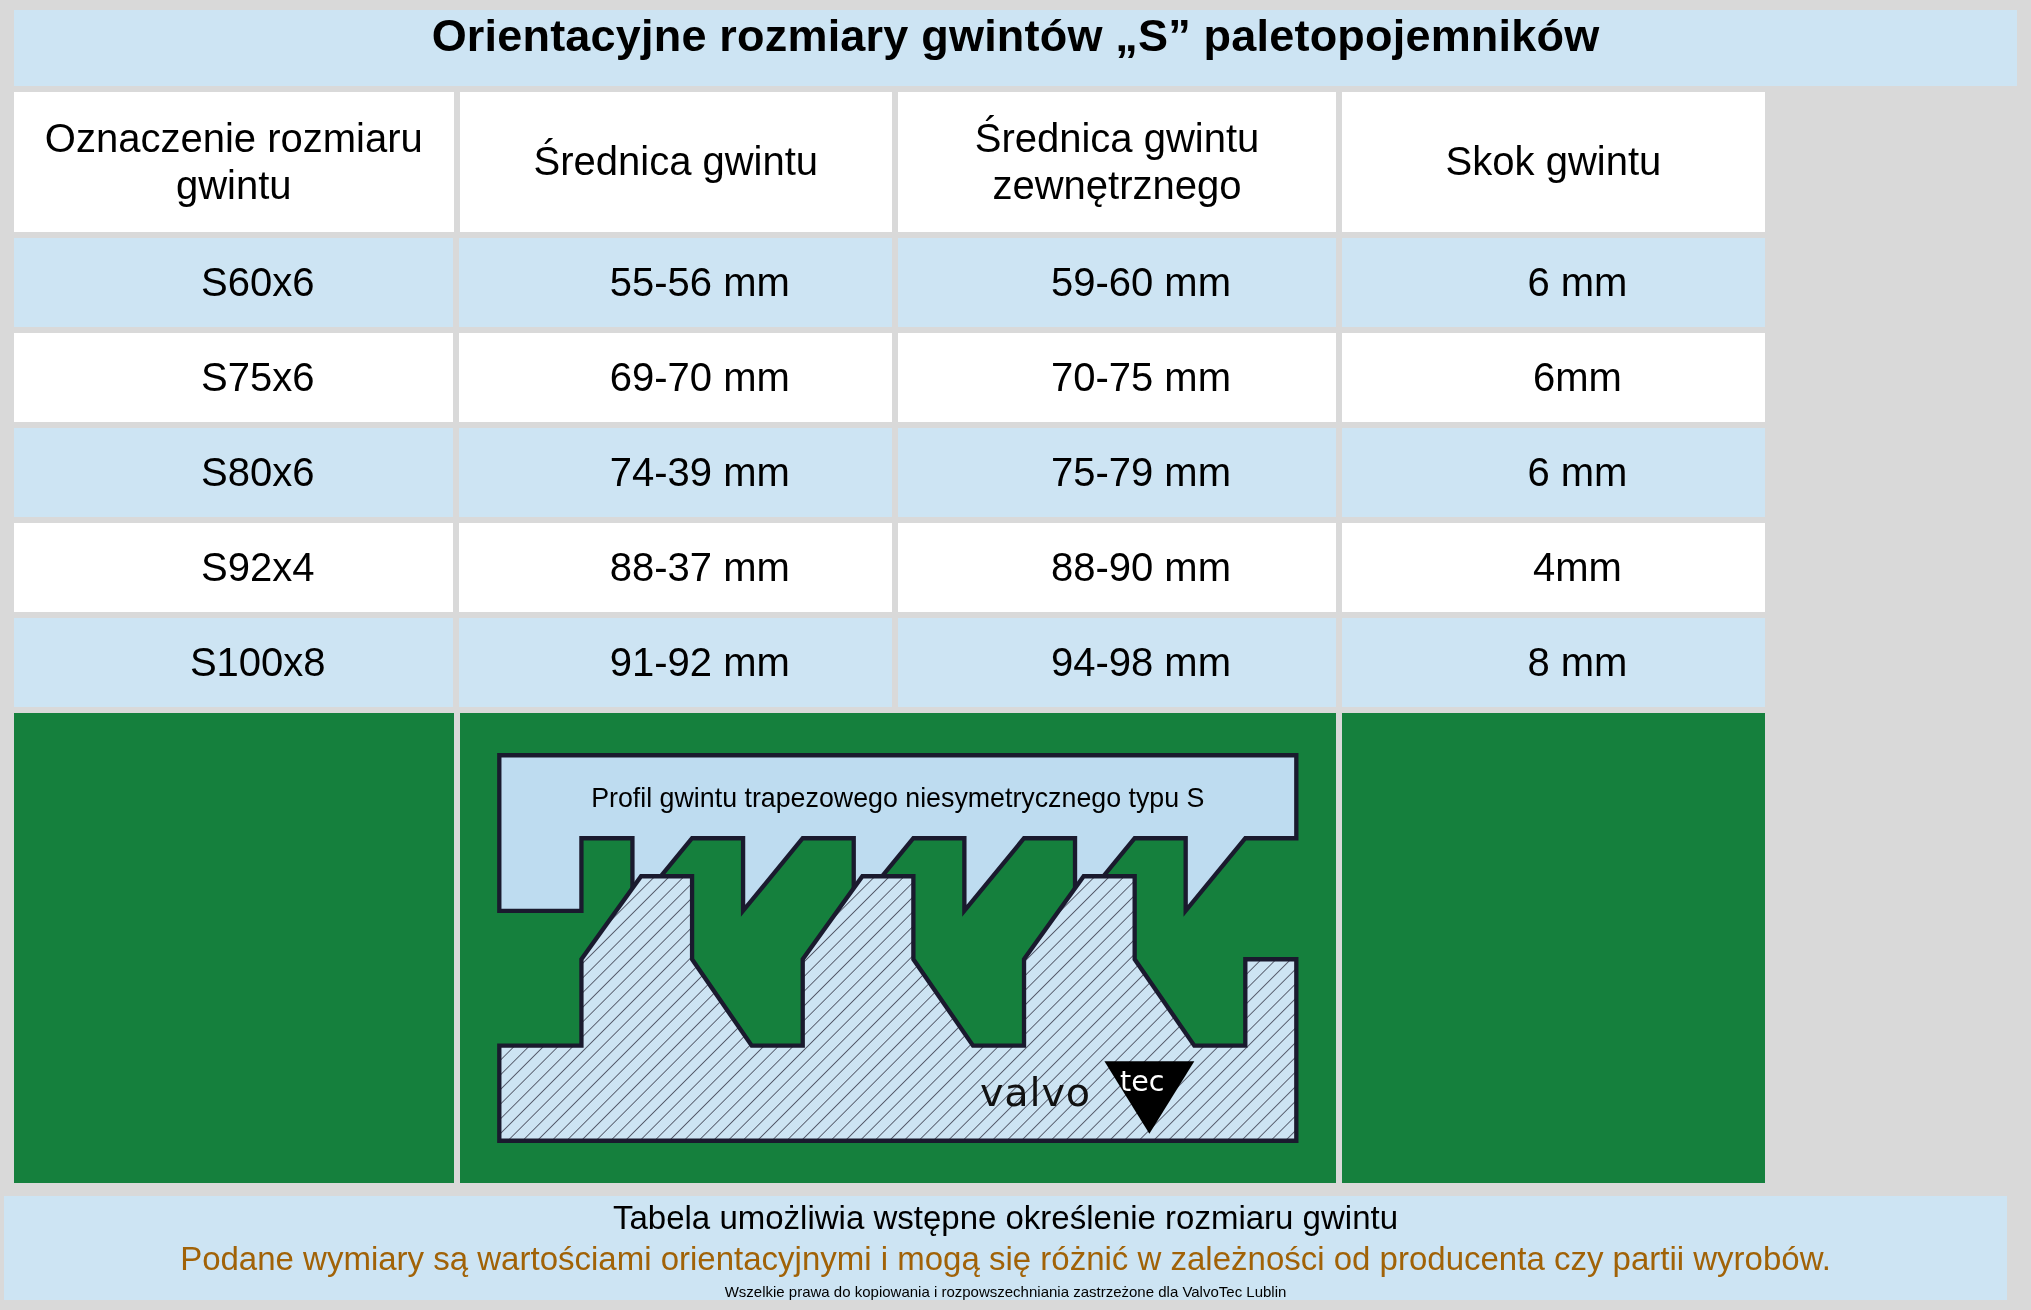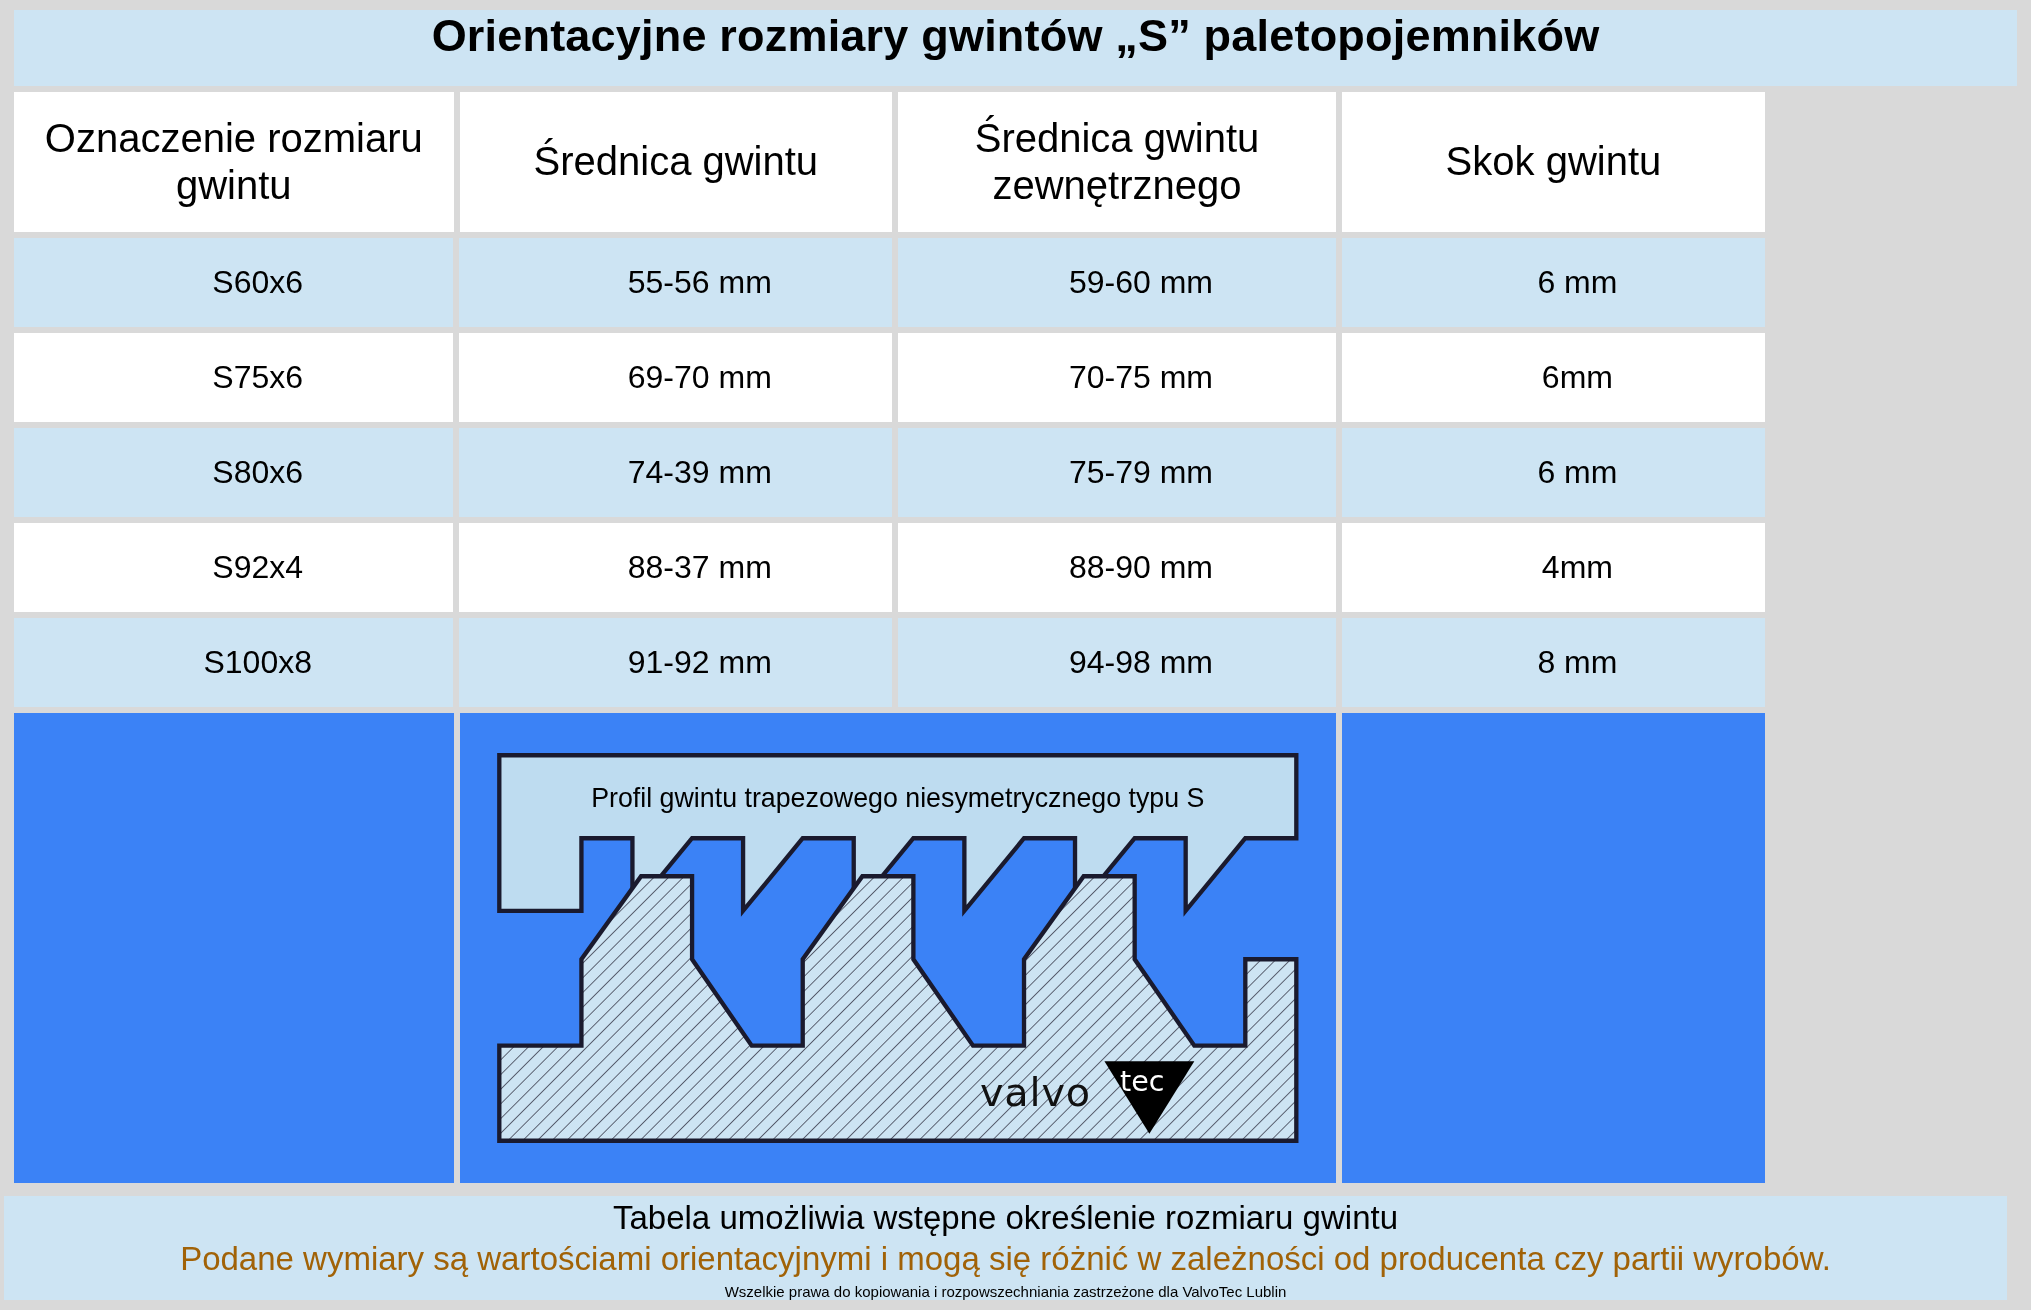--- a/index.html
+++ b/index.html
@@ -74,29 +74,29 @@
   .head-row .cell {
     height: 140px;
     font-size: 40px;
     line-height: 1.18;
     padding: 4px 10px;
   }
   .head-row .cell span { display: block; }
 
   .data-row .cell {
     height: 89px;
-    font-size: 32px;
+    font-size: 40px;
     padding-left: 48px;
   }
 
   
   .figure-row { height: 470px; }
   .figure-row .cell {
     height: 470px;
-    background: #3b82f6;
+    background: #15803d;
     position: relative;
     padding: 3px;
   }
   .figure-row .cell.fig-holder {
     align-items: center;
     justify-content: center;
     overflow: hidden;
   }
   .fig-svg { display: block; }
 

